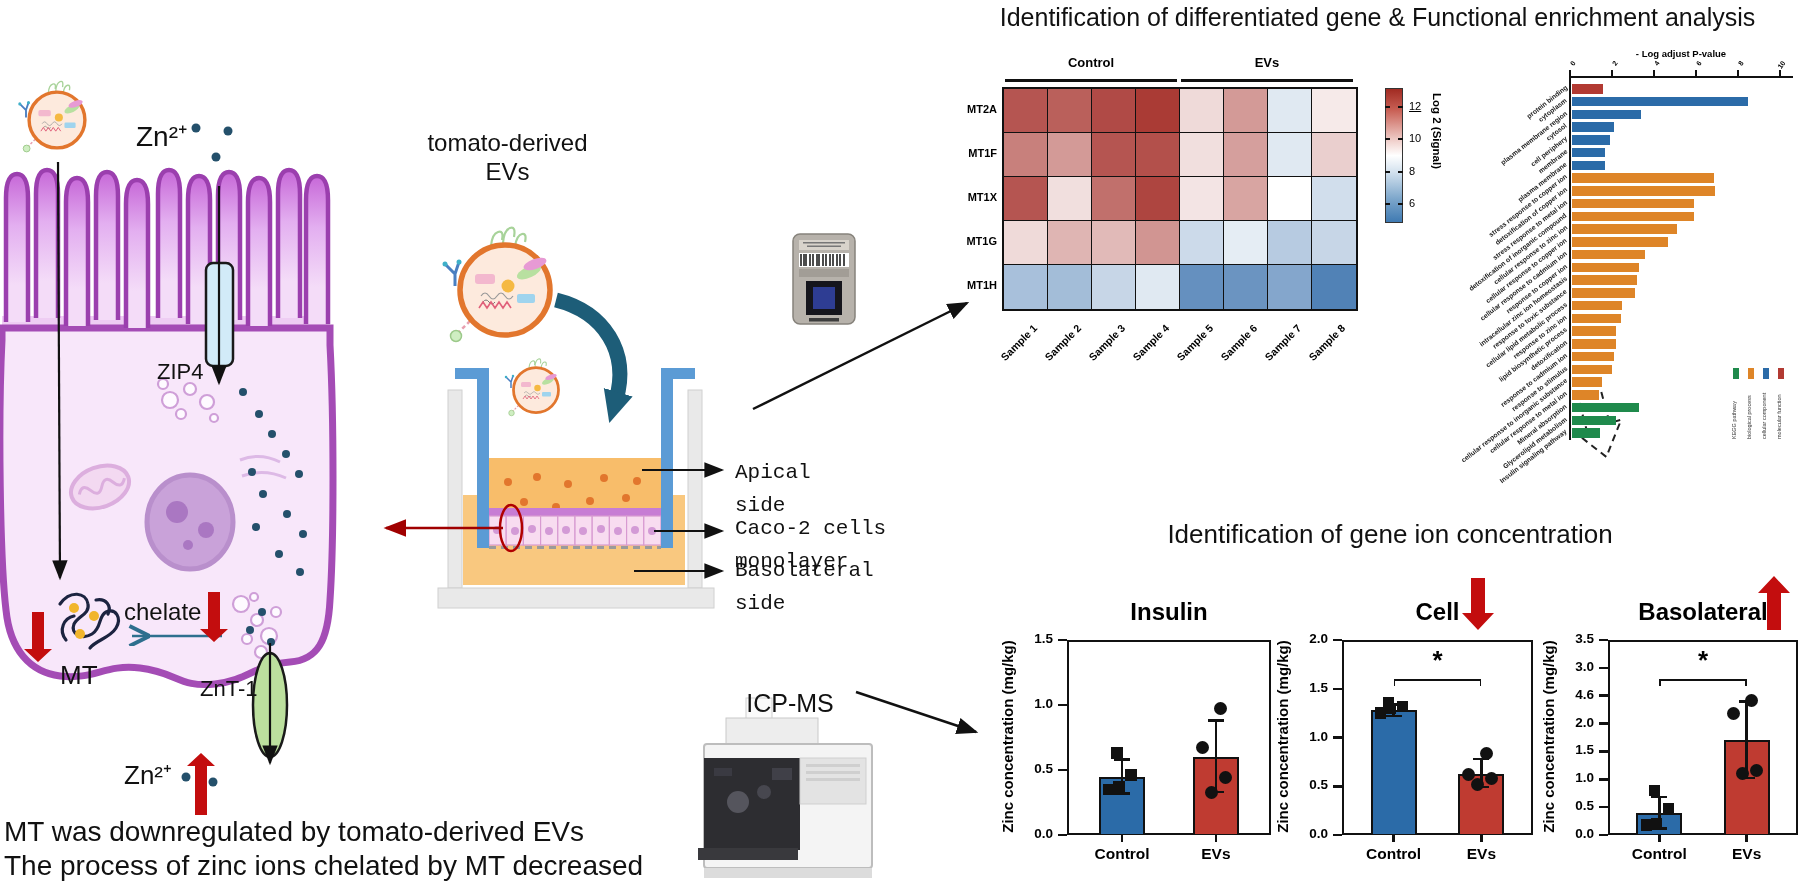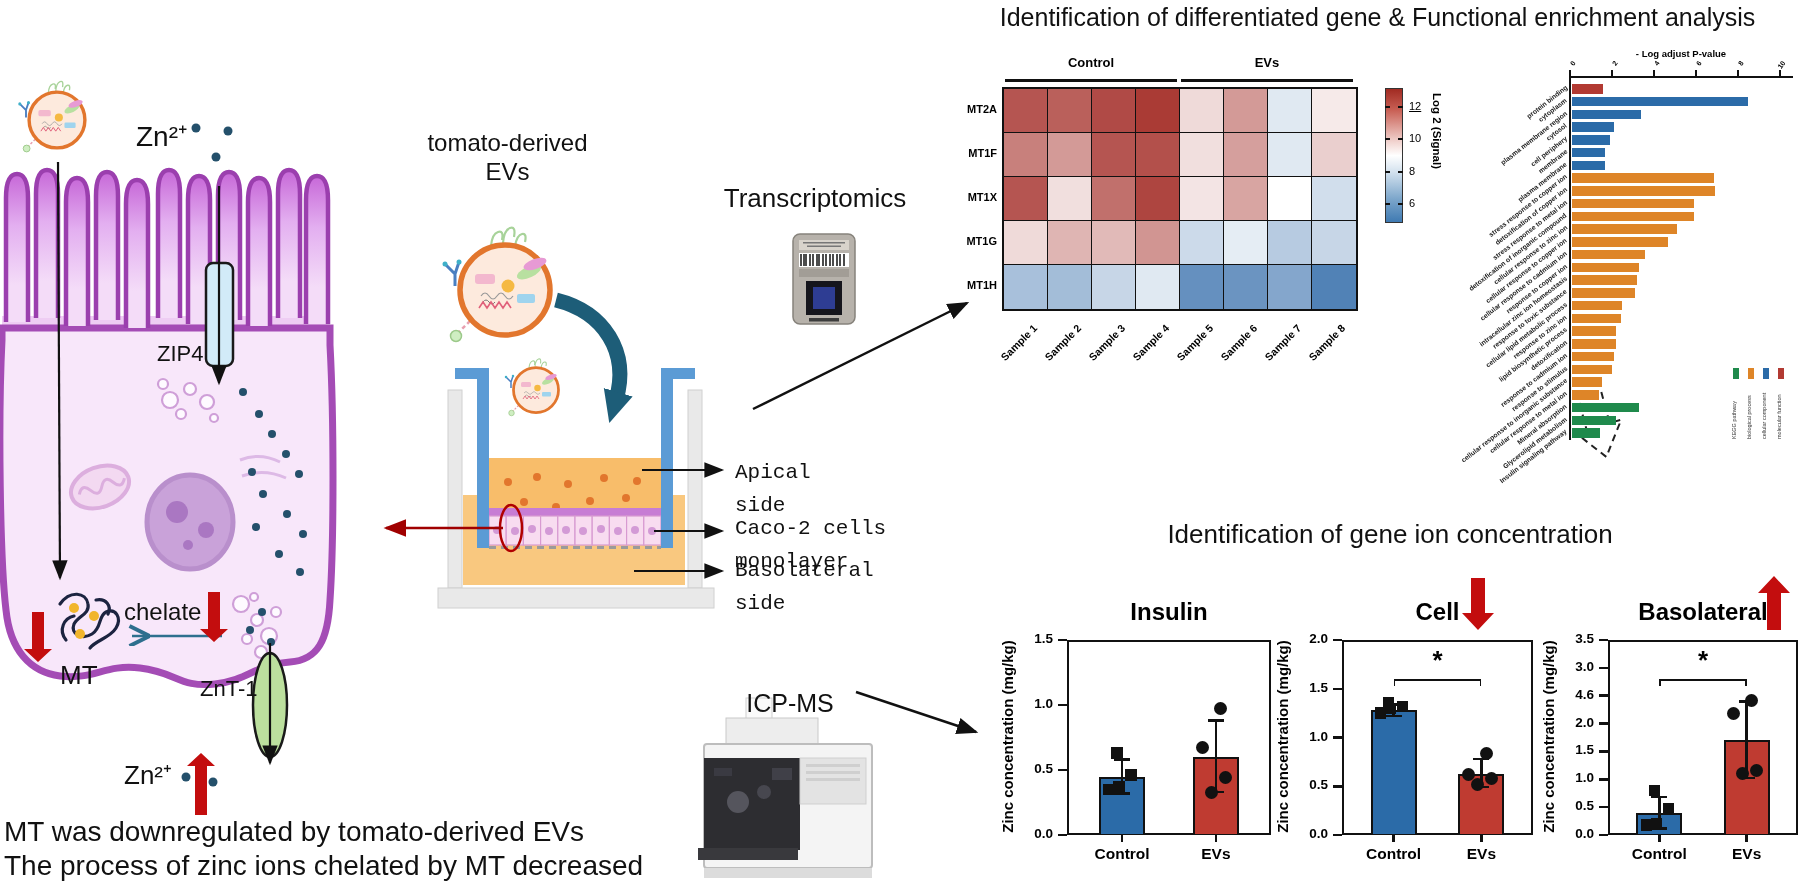--- a/index.html
+++ b/index.html
@@ -238,29 +238,28 @@
   <g fill="#c30d0e">
     <path d="M1471,578 L1485,578 L1485,613 L1494,613 L1478,630 L1462,613 L1471,613 Z"></path>
     <path d="M1767,630 L1781,630 L1781,593 L1790,593 L1774,576 L1758,593 L1767,593 Z"></path>
   </g>
 </svg>
 
 <div class="lbl" style="left:950px;top:3px;width:855px;text-align:center;font-size:25px;">Identification of differentiated gene &amp; Functional enrichment analysis</div>
 <div class="lbl" style="left:1090px;top:519px;width:600px;text-align:center;font-size:26px;">Identification of gene ion concentration</div>
 <div class="lbl" style="left:395px;top:128px;width:225px;text-align:center;font-size:24px;line-height:29px;">tomato-derived
 EVs</div>
-<div class="lbl" style="left:695px;top:183px;width:240px;text-align:center;font-size:26px;">Transcriptomics</div>
 <div class="lbl" style="left:725px;top:689px;width:130px;text-align:center;font-size:25px;">ICP-MS</div>
 <div class="lbl mono" style="left:735px;top:456px;width:130px;font-size:21px;line-height:33px;">Apical side</div>
 <div class="lbl mono" style="left:735px;top:512px;width:185px;font-size:21px;line-height:33px;">Caco-2 cells monolayer</div>
 <div class="lbl mono" style="left:735px;top:554px;width:160px;font-size:21px;line-height:33px;">Basolateral side</div>
 <div class="lbl" style="left:4px;top:816px;font-size:28px;">MT was downregulated by tomato-derived EVs</div>
 <div class="lbl" style="left:4px;top:850px;font-size:28px;">The process of zinc ions chelated by MT decreased</div>
 <div class="lbl" style="left:136px;top:116px;font-size:28px;">Zn²⁺</div>
-<div class="lbl" style="left:157px;top:341px;font-size:22px;">ZIP4</div>
+<div class="lbl" style="left:157px;top:359px;font-size:22px;">ZIP4</div>
 <div class="lbl" style="left:124px;top:598px;font-size:24px;">chelate</div>
 <div class="lbl" style="left:60px;top:660px;font-size:26px;">MT</div>
 <div class="lbl" style="left:200px;top:676px;font-size:22px;">ZnT-1</div>
 <div class="lbl" style="left:124px;top:756px;font-size:26px;">Zn²⁺</div>
 
 <div class="abs" style="left: 1003px; top: 88px; width: 45.5px; height: 45.5px; background: rgb(181, 85, 81); border: 1.5px solid rgb(17, 17, 17);"></div>
     <div class="abs" style="left: 1047px; top: 88px; width: 45.5px; height: 45.5px; background: rgb(186, 96, 91); border: 1.5px solid rgb(17, 17, 17);"></div>
     <div class="abs" style="left: 1091px; top: 88px; width: 45.5px; height: 45.5px; background: rgb(176, 74, 70); border: 1.5px solid rgb(17, 17, 17);"></div>
     <div class="abs" style="left: 1135px; top: 88px; width: 45.5px; height: 45.5px; background: rgb(170, 59, 53); border: 1.5px solid rgb(17, 17, 17);"></div>
     <div class="abs" style="left: 1179px; top: 88px; width: 45.5px; height: 45.5px; background: rgb(239, 218, 217); border: 1.5px solid rgb(17, 17, 17);"></div>

